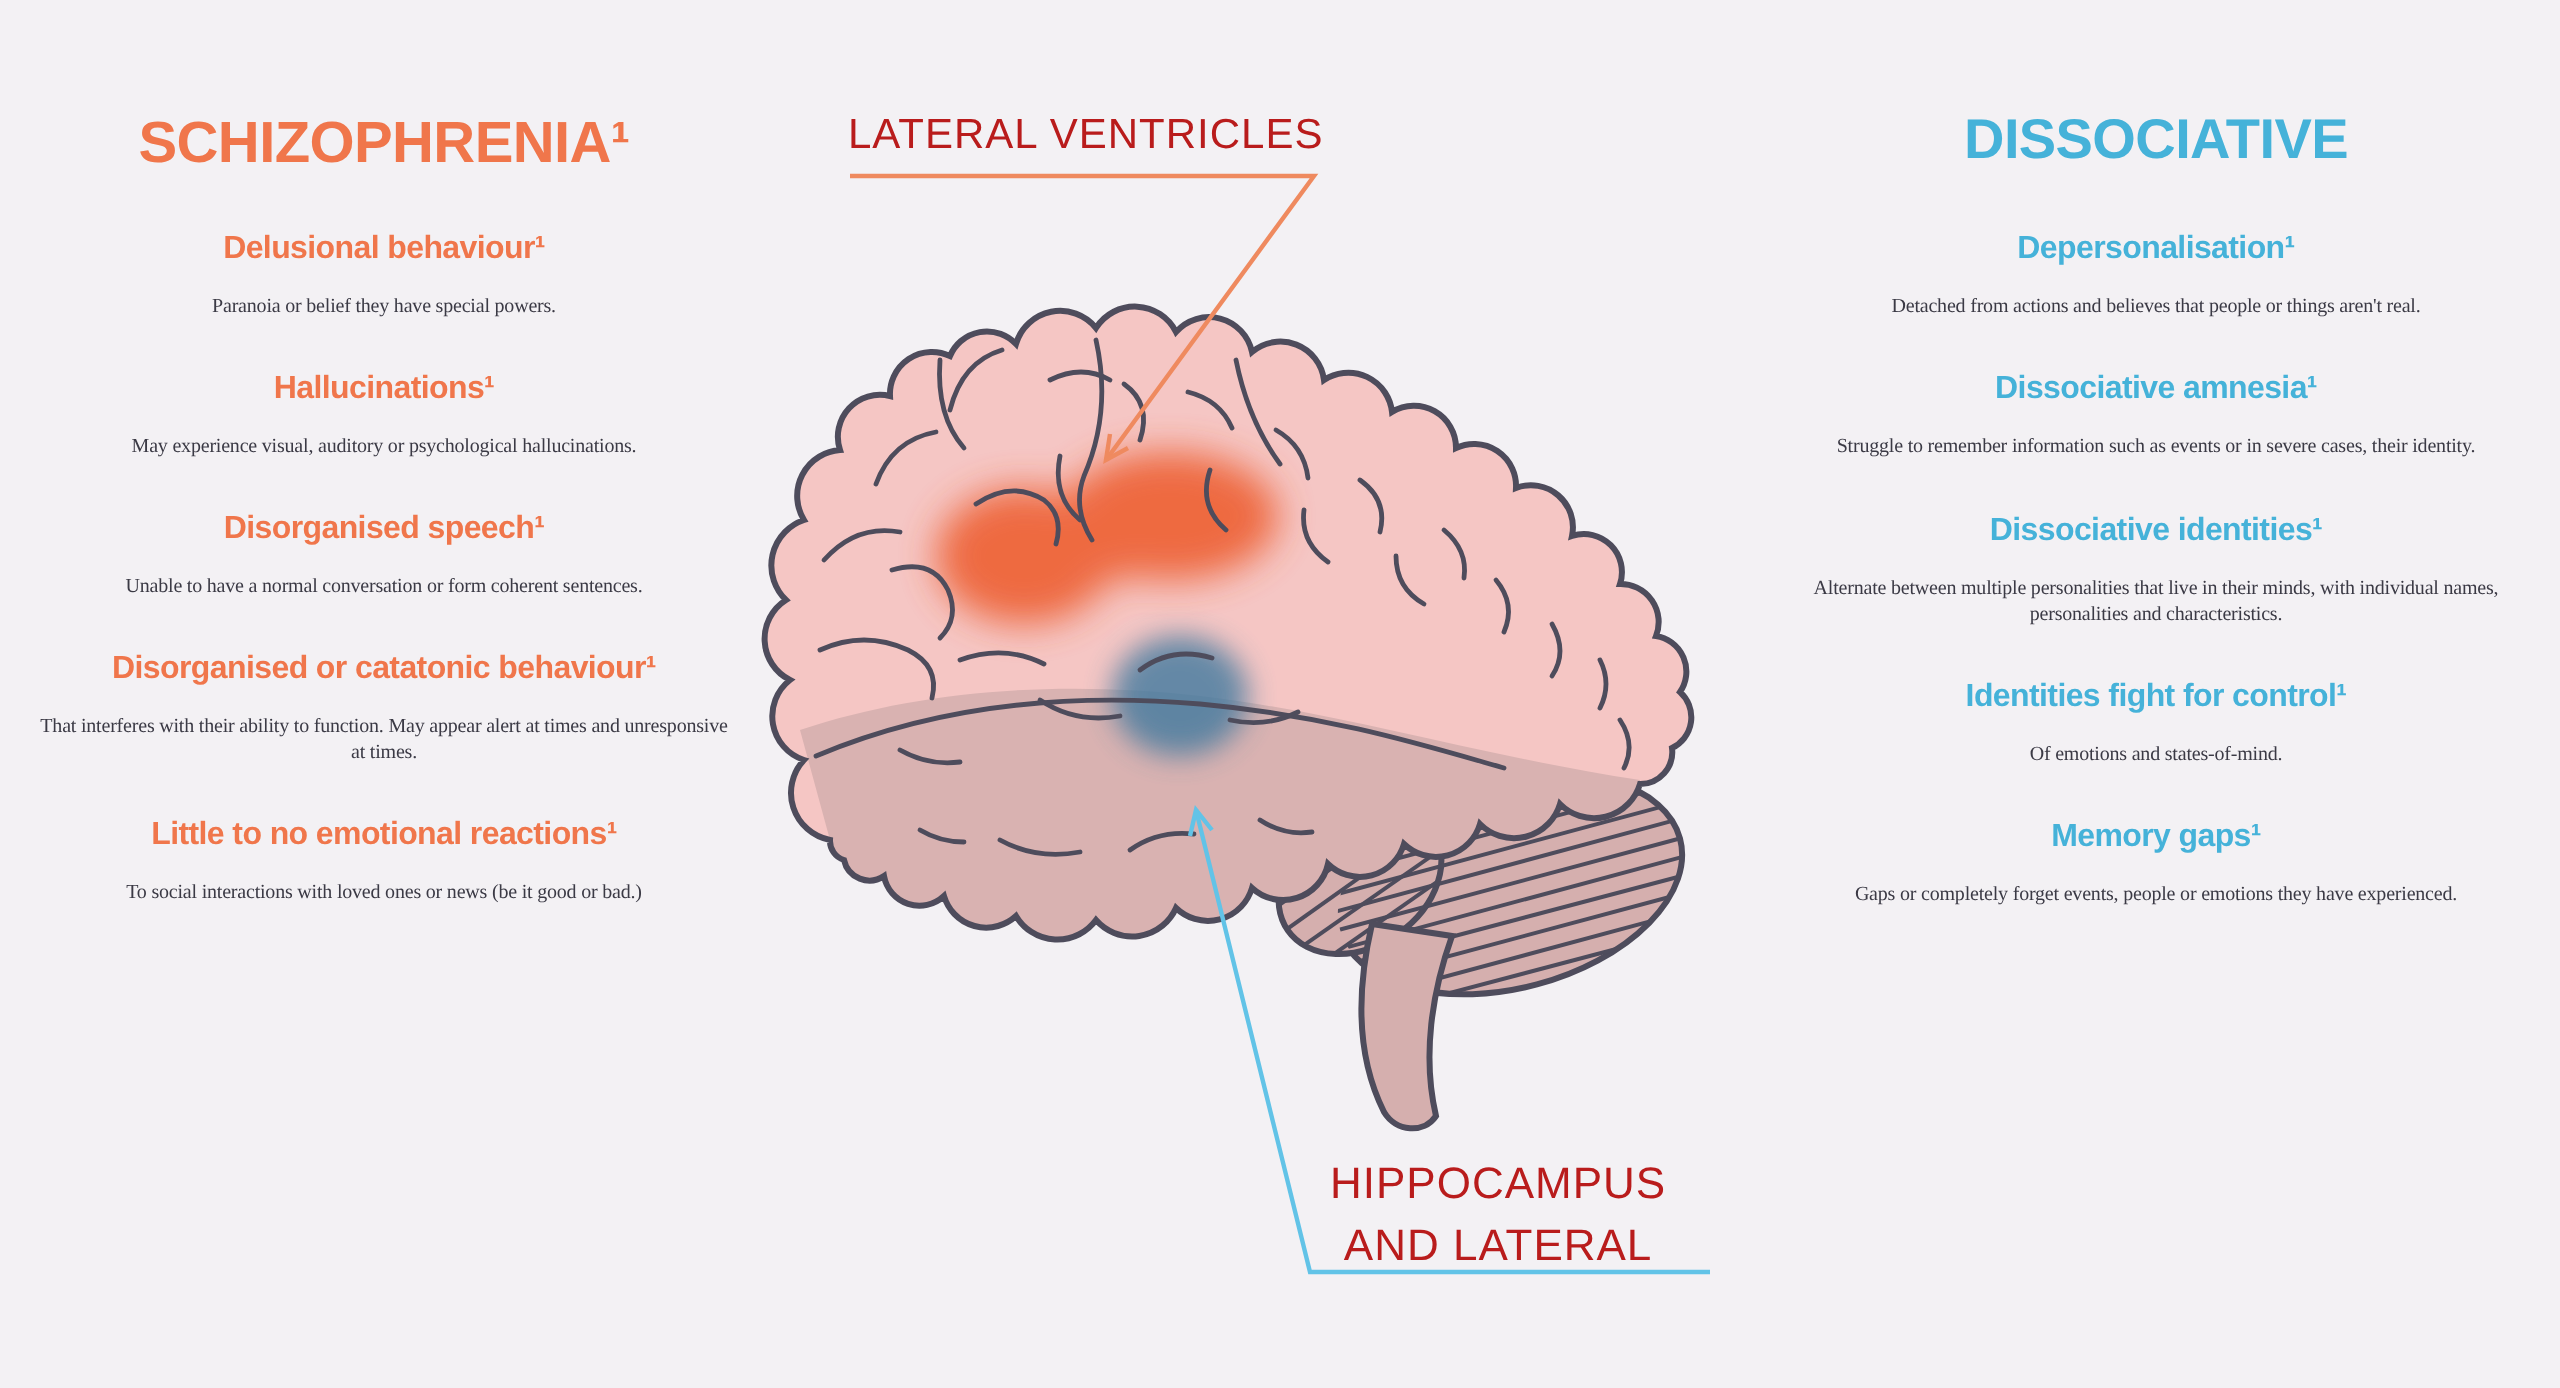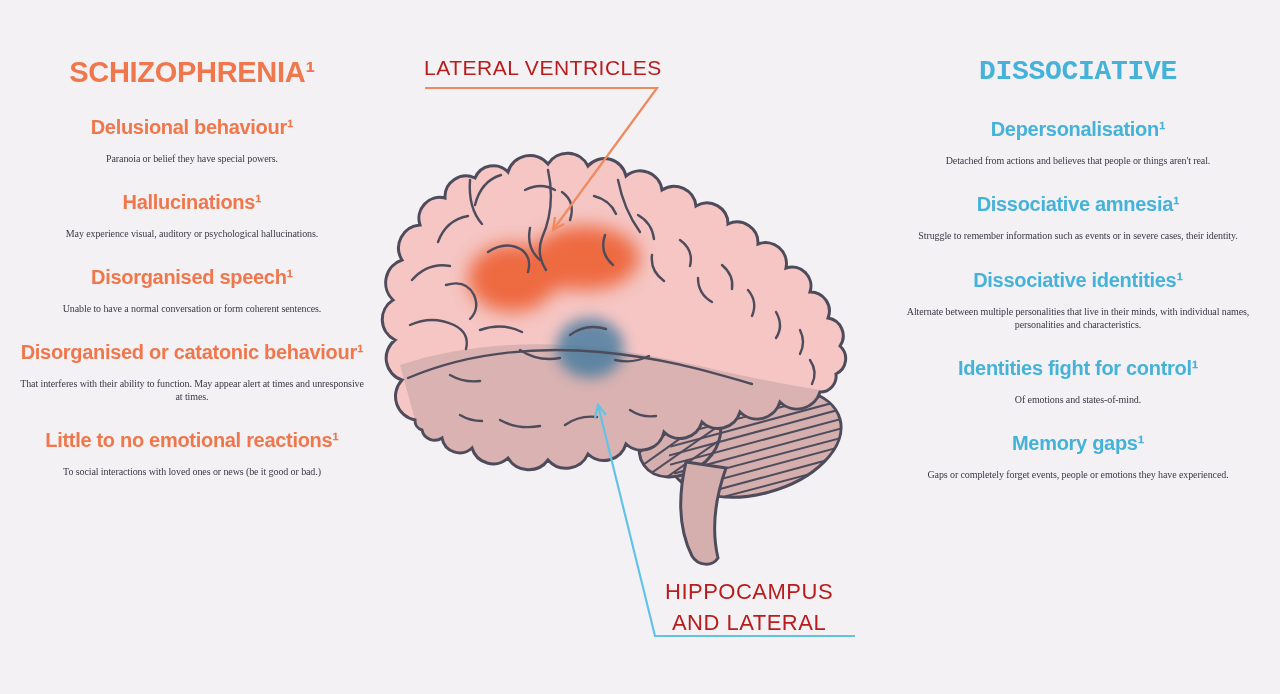--- a/index.html
+++ b/index.html
@@ -7,26 +7,26 @@
     width:1280px;height:694px;position:relative;overflow:hidden;
     background:#f3f1f4;
     font-family:"Liberation Sans", sans-serif;
     color:#3b3a45;
   }
   .panel{position:absolute;text-align:center;}
   .panel-left{left:8px;top:54px;width:368px;}
   .panel-right{left:878px;top:52px;width:400px;}
   .panel-title{font-weight:bold;font-size:29px;letter-spacing:-0.3px;line-height:1.26;margin:0 0 24px 0;}
   .panel-right .panel-title{font-size:28px;margin-bottom:28px;}
-  .panel-title .tline{white-space:nowrap;font-family:Liberation Mono, monospace;}
+  .panel-title .tline{white-space:nowrap;}
   .panel-left .panel-title{color:#f0764b;}
   .panel-right .panel-title{color:#45b2d9;}
   .symptom{margin-bottom:25px;}
   .symptom h3{
-    margin:0 0 3px 0;font-size:20px;font-weight:bold;letter-spacing:-0.3px;line-height:1.25;
+    margin:0 0 3px 0;font-size:16px;font-weight:bold;letter-spacing:-0.3px;line-height:1.25;
   }
   .panel-left .symptom h3{color:#f0764b;}
   .panel-right .symptom h3{color:#45b2d9;text-align:center;}
   .symptom p{margin:12px;font-size:10px;letter-spacing:-0.1px;line-height:1.32;color:#3b3a45;font-family:Liberation Serif, serif;}
   .diagram-label{
     position:absolute;color:#b91c1c;letter-spacing:0.5px;
   }
   .label-top{left:424px;top:56px;font-size:21px;white-space:nowrap;}
   .label-bottom{left:665px;top:576px;font-size:22px;line-height:31px;white-space:nowrap;text-align:center;}
   #brain-svg{position:absolute;left:380px;top:30px;}

